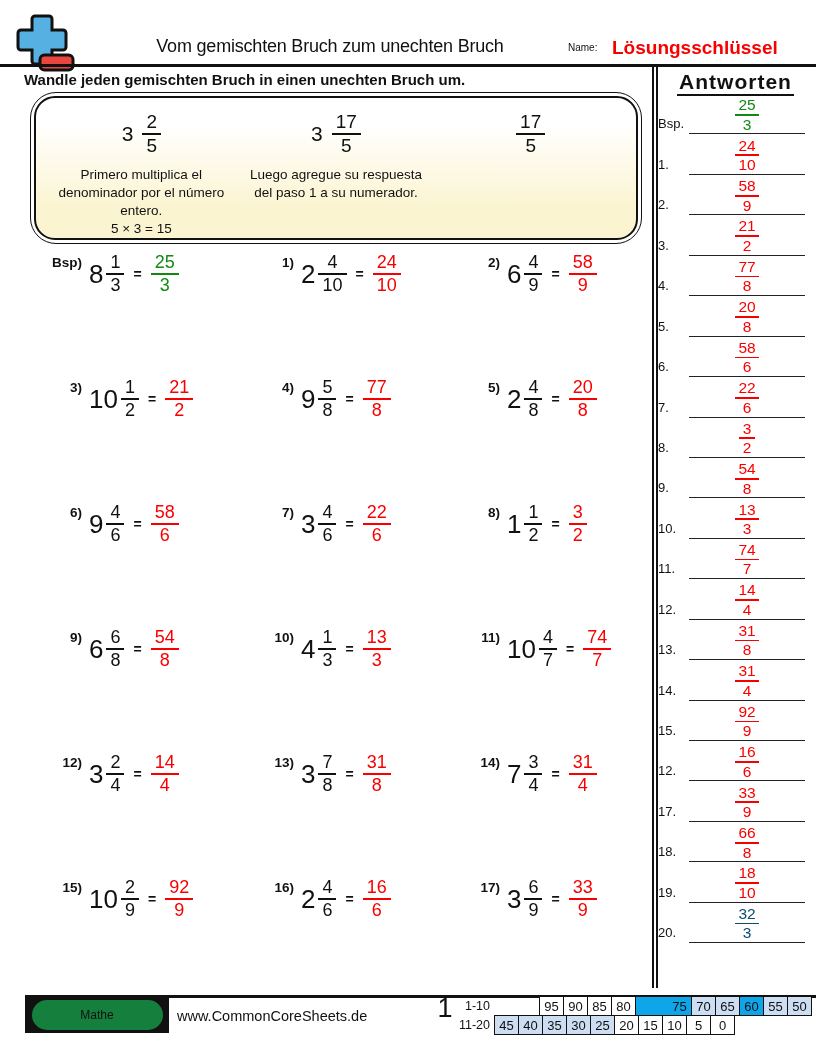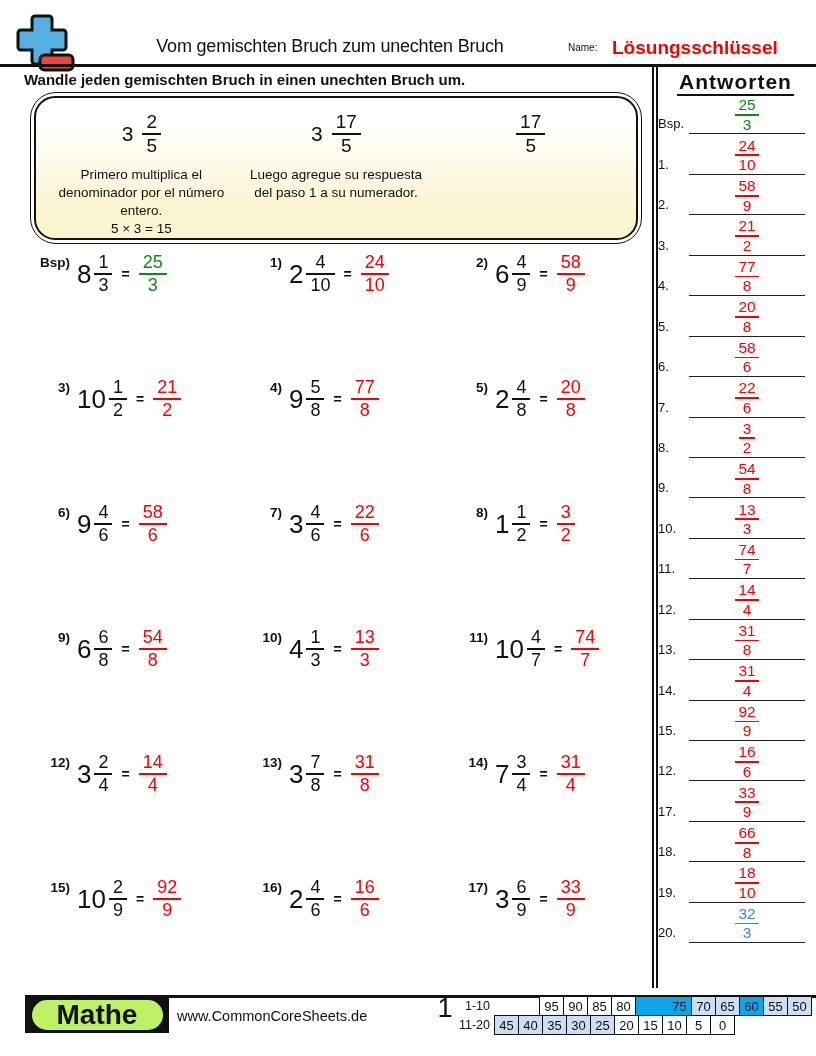--- a/index.html
+++ b/index.html
@@ -35,21 +35,21 @@
   
   .frac{display:inline-flex;flex-direction:column;align-items:stretch;vertical-align:middle;}
   .fnum,.fden{text-align:center;padding:0 4px;line-height:1.18;}
   .fbar{height:1.8px;background:currentColor;min-width:16px;}
   .ex-col .fnum,.ex-col .fden{font-size:19px;}
 
   
   .problems{position:absolute;left:28px;top:252px;width:622px;
             display:grid;grid-template-columns:212px 206px 204px;grid-auto-rows:125px;}
   .pcell{display:flex;align-items:flex-start;}
-  .plabel{width:38px;text-align:right;margin:3px 7px 0 4px;font-size:13.5px;font-weight:bold;flex:none;}
+  .plabel{width:38px;text-align:right;margin:3px 7px 0 16px;font-size:13.5px;font-weight:bold;flex:none;}
   .pexpr{display:flex;align-items:center;}
   .pwhole{font-size:26px;margin-right:3px;}
   .pexpr .fnum,.pexpr .fden{font-size:18px;}
   .peq{font-size:14px;font-weight:bold;margin:0 9px;}
 
   
   .answers-title{position:absolute;left:658px;top:70px;width:155px;text-align:center;}
   .answers-title span{font-size:21px;font-weight:bold;border-bottom:2px solid #111;
                       letter-spacing:1px;padding:0 2px 1px 2px;}
   .answers{position:absolute;left:655px;top:96px;width:158px;}
@@ -57,23 +57,23 @@
   .aentry .aline{position:absolute;left:34px;right:8px;bottom:2px;border-bottom:1.6px solid #222;}
   .aentry .alabel{position:absolute;left:3px;bottom:5px;font-size:13px;}
   .aentry .afrac-wrap{position:absolute;left:34px;right:8px;bottom:3px;text-align:center;}
   .aentry .fnum,.aentry .fden{font-size:15.5px;padding:0 3px;line-height:1.15;}
   .aentry .fbar{height:1.7px;}
 
   
   .footer-line{position:absolute;left:25px;top:995px;width:791px;height:2.5px;background:#111;}
   .mathe-box{position:absolute;left:25px;top:996px;width:144px;height:37px;background:#111;
              display:flex;align-items:center;justify-content:center;}
-  .mathe-pill{background:#bef264;border-radius:16px;width:131px;height:30px;
+  .mathe-pill{background:#15803d;border-radius:16px;width:131px;height:30px;
               display:flex;align-items:center;justify-content:center;
-              font-size:28px;font-weight:bold;color:#111;}
+              font-size:12px;font-weight:normal;color:#111;}
   .website{position:absolute;left:177px;top:1008px;font-size:14.5px;}
   .pagenum{position:absolute;left:425px;top:993px;width:40px;text-align:center;font-size:27px;}
   .score{position:absolute;right:4px;top:996px;}
   .score-row{display:flex;align-items:stretch;}
   .score-row + .score-row{margin-top:-1px;}
   .score-label{width:42px;text-align:right;padding-right:5px;font-size:12.5px;
                display:flex;align-items:center;justify-content:flex-end;}
   .score-cell{width:23px;height:18px;border:1px solid #111;margin-left:-1px;
               display:flex;align-items:center;justify-content:center;font-size:13px;}
   .score-row .score-cell:first-of-type{margin-left:0;}
@@ -706,21 +706,21 @@
             <span class="fbar"></span>
             <span class="fden">10</span>
           </span>
         </span>
       </div>
 
       <div class="aentry">
         <span class="alabel">20.</span>
         <span class="aline"></span>
         <span class="afrac-wrap">
-          <span class="frac" style="color: #3b82f6;">
+          <span class="frac" style="color: #0c4a6e;">
             <span class="fnum">32</span>
             <span class="fbar"></span>
             <span class="fden">3</span>
           </span>
         </span>
       </div>
 
   </div>
 
   <div class="footer-line"></div>

